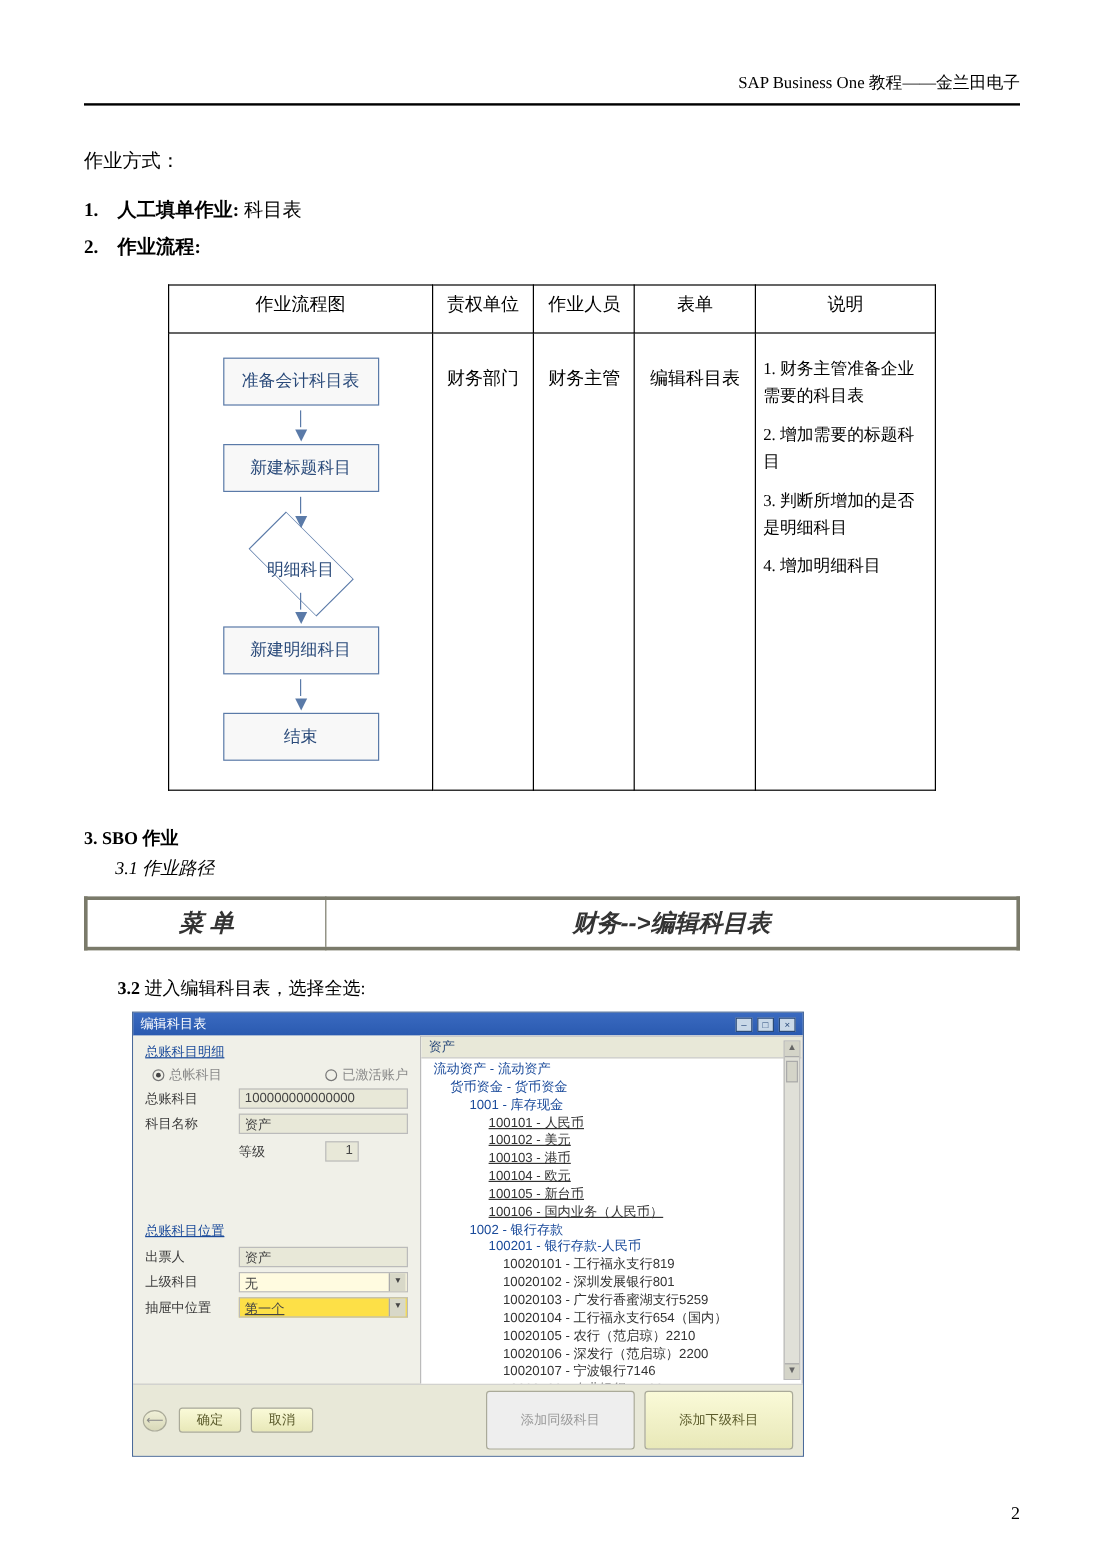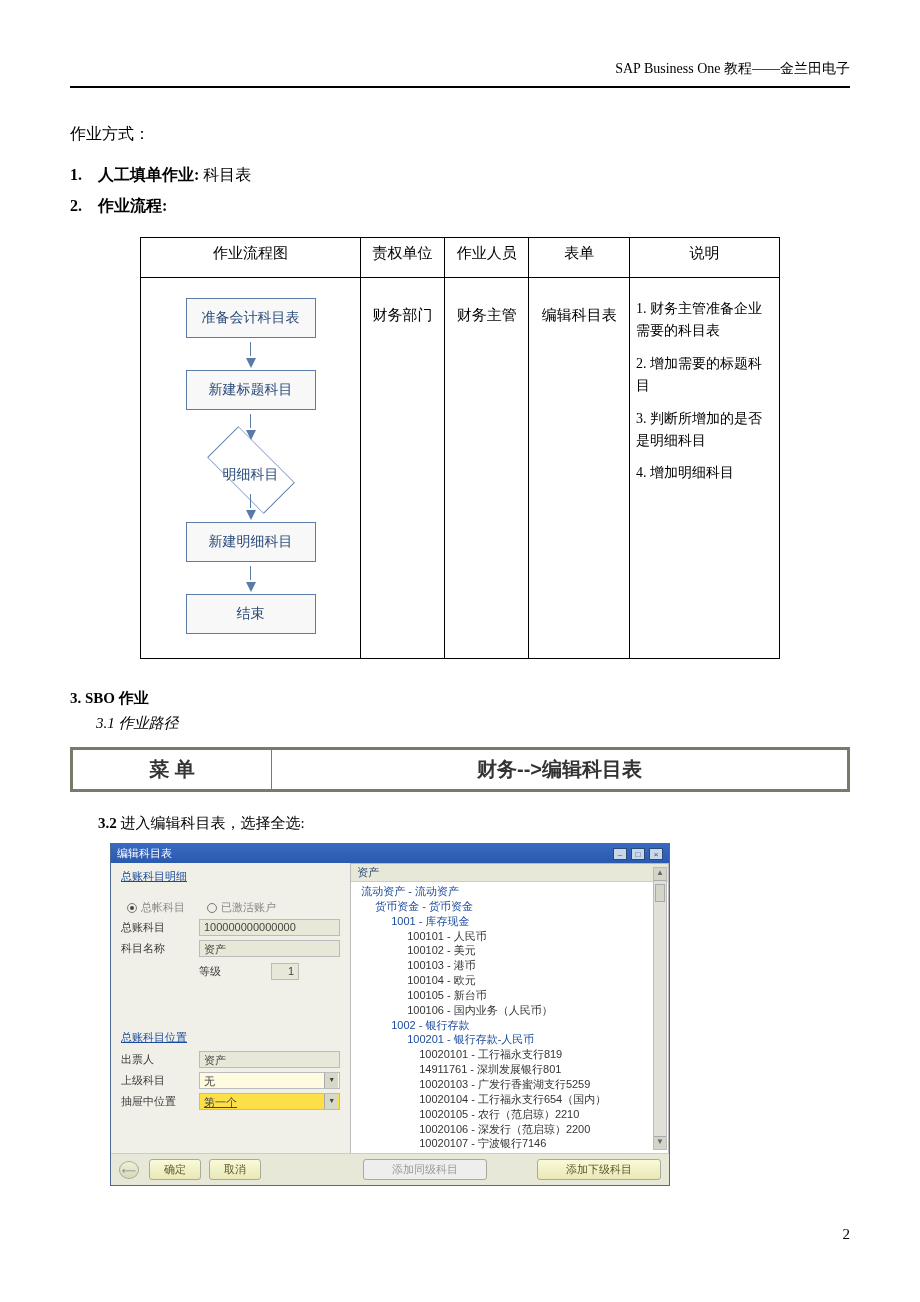--- a/index.html
+++ b/index.html
@@ -18,21 +18,21 @@
   .flow-dec-wrap { width: 130px; height: 60px; margin: 0 auto 4px auto; position: relative; }
   .diamond { width: 80px; height: 80px; border: 1px solid #5a7aa8; transform: rotate(45deg) scaleY(0.55); margin: -12px auto; }
   .diamond-label { position: absolute; top: 36px; left: 0; right: 0; text-align: center; color: #2a4a7a; font-size: 14px; }
   .arrow-down { width: 0; height: 0; border-left: 5px solid transparent; border-right: 5px solid transparent; border-top: 10px solid #5a7aa8; margin: 2px auto 2px auto; }
   .arrow-stem { width: 1px; height: 14px; background: #5a7aa8; margin: 0 auto; }
   .desc-td { text-align: left !important; width: 150px; font-size: 14px; line-height: 1.6; padding: 20px 6px !important; }
   .desc-td ol { list-style: none; }
   .desc-td li { margin-bottom: 10px; }
   .sub-h { font-size: 15px; font-weight: bold; margin-bottom: 6px; }
   .sub-p { font-size: 15px; margin-left: 26px; margin-bottom: 14px; font-style: italic; }
-  .menu-table { border-collapse: collapse; width: 100%; border: 3px solid #7a7a6a; margin-bottom: 22px; }
+  .menu-table { border-collapse: collapse; width: 100%; border: 3px solid #7a7a6a; margin-bottom: 22px; font-style: italic; }
   .menu-table td { border: 1px solid #7a7a6a; padding: 6px 10px; text-align: center; font-size: 20px; font-weight: bold; font-family: "SimHei", "黑体", sans-serif; color: #333; }
   .sub-h2 { font-size: 15px; font-weight: bold; margin-left: 28px; margin-bottom: 10px; }
   .sub-h2 .pl { font-weight: normal; }
   .sap-window { width: 560px; margin: 0 0 0 40px; border: 1px solid #4a6a9a; font-family: "Microsoft YaHei", Arial, sans-serif; font-size: 11px; background: #f0f0e8; }
   .sap-titlebar { background: linear-gradient(#3a6ac0, #2a5ab0); color: #fff; padding: 2px 6px; display: flex; justify-content: space-between; align-items: center; font-size: 11px; }
   .sap-titlebar .wbtns span { display: inline-block; width: 14px; height: 12px; background: #c9d8e8; border: 1px solid #2a4a7a; margin-left: 1px; font-size: 8px; color: #2a4a7a; text-align: center; line-height: 11px; }
   .sap-body { display: flex; background: #f0f0e8; }
   .sap-left { width: 240px; padding: 6px 10px; }
   .sap-right { width: 320px; background: #fff; border-left: 1px solid #bbb; border-top: 1px solid #bbb; border-right: 1px solid #bbb; padding: 3px 0 3px 6px; max-height: 290px; overflow: hidden; position: relative; }
   .right-header { background: #e8e8d8; color: #2a4a7a; padding: 1px 4px; border-bottom: 1px solid #ccc; margin: -3px -0px 2px -6px; padding-left: 6px; }
@@ -45,27 +45,27 @@
   .sap-row .lbl { width: 78px; color: #3a3a3a; }
   .sap-row .inp { flex: 1; background: #fff; border: 1px solid #bbb; padding: 1px 4px; color: #444; height: 17px; }
   .sap-row .inp.ro { background: #e8e8d8; }
   .sap-row .inp.sel { position: relative; background: #fffbe0; }
   .sap-row .sel-arrow { position: absolute; right: 1px; top: 0px; bottom: 0px; width: 14px; background: #d8d8c8; border-left: 1px solid #aaa; text-align: center; font-size: 7px; color: #444; line-height: 14px; }
   .radio { display: inline-block; width: 10px; height: 10px; border: 1px solid #777; border-radius: 50%; margin-right: 4px; vertical-align: middle; position: relative; }
   .radio.sel::after { content: ""; position: absolute; top: 2px; left: 2px; width: 4px; height: 4px; background: #444; border-radius: 50%; }
   .tree-l0 { color: #1a4a9a; padding-left: 4px; }
   .tree-l1 { color: #1a4a9a; padding-left: 18px; }
   .tree-l2 { color: #1a4a9a; padding-left: 34px; }
-  .tree-l3 { color: #333; padding-left: 50px; }
+  .tree-l3 { color: #333; padding-left: 50px; text-decoration: underline; }
   .tree-l3b { color: #1a4a9a; padding-left: 50px; }
   .tree-l4 { color: #333; padding-left: 62px; }
   .tree div { line-height: 1.35; white-space: nowrap; }
   .sap-footer { background: #e8e8d8; padding: 5px 8px; display: flex; align-items: center; gap: 8px; border-top: 1px solid #ccc; }
   .sap-btn { background: linear-gradient(#fafad8, #e8e8b8); border: 1px solid #aa9; border-radius: 3px; padding: 2px 14px; font-size: 11px; color: #5a5a2a; cursor: pointer; }
-  .sap-btn.wide { padding: 2px 28px; margin-left: 42px; }
+  .sap-btn.wide { padding: 16px 28px; }
   .nav-arrow { display: inline-block; width: 20px; height: 18px; background: linear-gradient(#f0f0d8, #d8d8b8); border: 1px solid #aa9; border-radius: 50%; text-align: center; font-size: 10px; color: #888; line-height: 17px; margin-right: 2px; }
   .disabled { color: #999 !important; background: #eee !important; }
   .page-num { text-align: right; margin-top: 40px; font-size: 15px; }
 </style>
 </head>
 <body>
 
 <div class="page">
   <div class="header-line">SAP  Business One  教程——金兰田电子</div>
   <div class="hr-double"></div>
@@ -147,21 +147,21 @@
       <span>编辑科目表</span>
       <span class="wbtns">
         <span>–</span>
         <span>□</span>
         <span>×</span>
       </span>
     </div>
     <div class="sap-body">
       <div class="sap-left">
         <div class="sap-link">总账科目明细</div>
-        <div class="sap-row" style="margin-top:16px;">
+        <div class="sap-row" style="margin-top:4px;justify-content:space-between;">
           <span style="margin-left:6px;color:#888;"><span class="radio sel"></span><span>总帐科目</span></span>
           <span style="margin-left:22px;color:#888;"><span class="radio"></span><span>已激活账户</span></span>
         </div>
         <div class="sap-row">
           <span class="lbl">总账科目</span>
           <span class="inp ro">100000000000000</span>
         </div>
         <div class="sap-row">
           <span class="lbl">科目名称</span>
           <span class="inp ro">资产</span>
@@ -194,21 +194,21 @@
             <div class="tree-l2">1001 - 库存现金</div>
             <div class="tree-l3">100101 - 人民币</div>
             <div class="tree-l3">100102 - 美元</div>
             <div class="tree-l3">100103 - 港币</div>
             <div class="tree-l3">100104 - 欧元</div>
             <div class="tree-l3">100105 - 新台币</div>
             <div class="tree-l3">100106 - 国内业务（人民币）</div>
             <div class="tree-l2">1002 - 银行存款</div>
             <div class="tree-l3b">100201 - 银行存款-人民币</div>
             <div class="tree-l4">10020101 - 工行福永支行819</div>
-            <div class="tree-l4">14911761 - 深圳发展银行801</div>
+            <div class="tree-l4">10020102 - 深圳发展银行801</div>
             <div class="tree-l4">10020103 - 广发行香蜜湖支行5259</div>
             <div class="tree-l4">10020104 - 工行福永支行654（国内）</div>
             <div class="tree-l4">10020105 - 农行（范启琼）2210</div>
             <div class="tree-l4">10020106 - 深发行（范启琼）2200</div>
             <div class="tree-l4">10020107 - 宁波银行7146</div>
             <div class="tree-l4">10020108 - 农业银行17589</div>
           </div>
         <div class="scroll-ind">
           <div class="thumb-up">▲</div>
           <div class="thumb-mid"></div>

